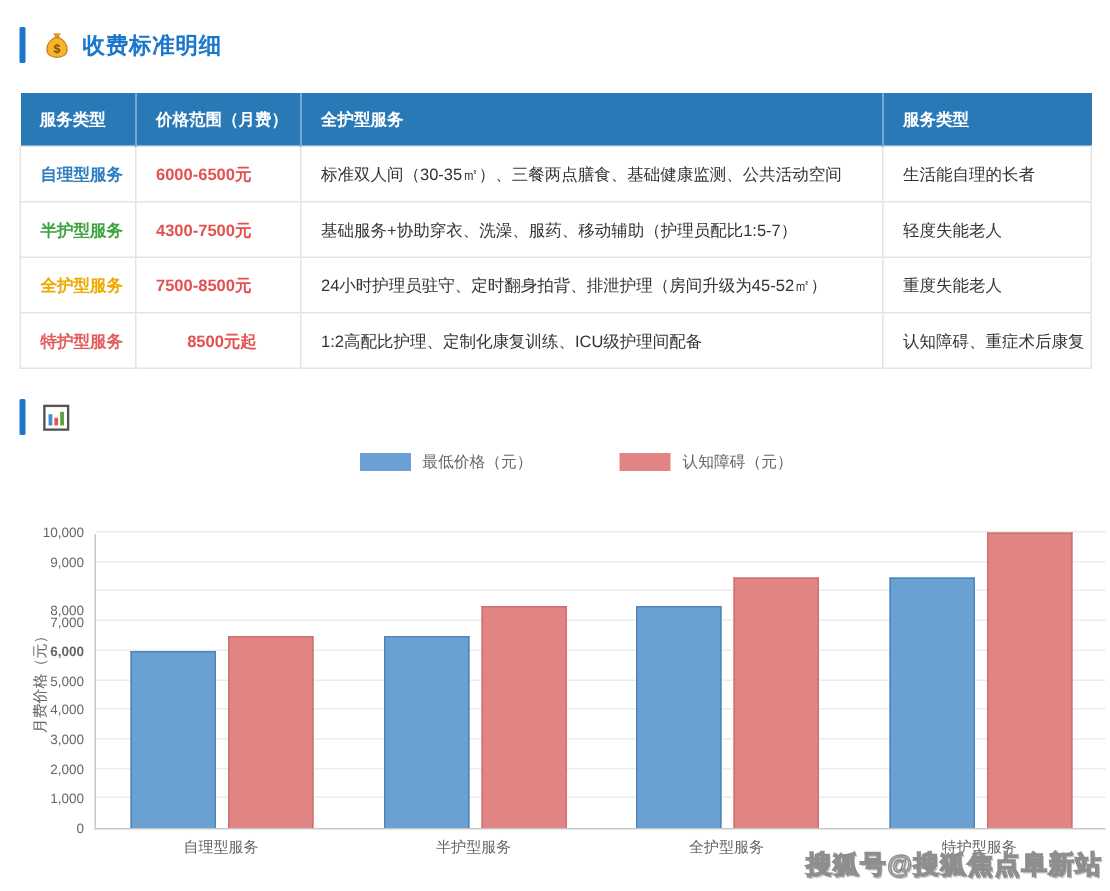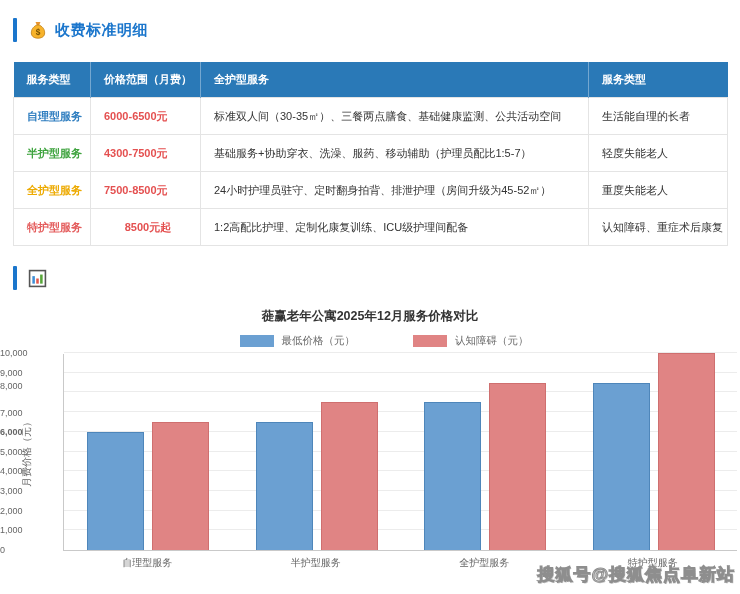--- a/index.html
+++ b/index.html
@@ -28,21 +28,21 @@
   .chart { position:relative; margin-top:7px; height:296px; width:740px; }
   .chart-title { text-align:center; padding-top:9px; font-size:12.5px; font-weight:bold; color:#333; }
   .legend { display:flex; justify-content:center; align-items:center; gap:30px; margin-top:9px;
             font-size:10.5px; color:#666; }
   .legend-item { display:flex; align-items:center;margin-left:28px; }
   .swatch { width:34px; height:12px; margin-right:8px; display:inline-block; }
   .plot { position:absolute; left:63px; top:55px; width:674px; height:197px;
           border-left:1px solid #c9c9c9; border-bottom:1px solid #c9c9c9; }
   .gridline { position:absolute; left:0; width:100%; height:1px; background:#ececec; }
   .bar { position:absolute; bottom:0; }
-  .ytick { position:absolute; left:0; width:56px; text-align:left; font-size:9px; color:#666; }
+  .ytick { position:absolute; left:0; width:56px; text-align:right; font-size:9px; color:#666; }
   .ylabel { position:absolute; left:27px; top:153px; transform:translate(-50%,-50%) rotate(-90deg);
             font-size:10px; color:#666; white-space:nowrap; }
   .xtick { position:absolute; top:257px; width:160px; text-align:center; font-size:10px; color:#666; }
   .watermark { position:absolute; top:264px; right:5px; font-size:17px; font-weight:800;
                color:#ececec; -webkit-text-stroke:1px #8e8e8e; letter-spacing:1px;
                text-shadow:1px 1px 0 #c9c9c9; z-index:5; white-space:nowrap; }
 </style>
 </head>
 <body>
 
@@ -107,21 +107,20 @@
     <svg viewBox="0 0 24 24" width="19" height="19">
       <rect x="2" y="2" width="20" height="20" fill="#fff" stroke="#555" stroke-width="2"></rect>
       <rect x="5.5" y="9" width="3.2" height="9.5" fill="#3f8fd6"></rect>
       <rect x="10.4" y="12" width="3.2" height="6.5" fill="#e2574c"></rect>
       <rect x="15.3" y="7" width="3.2" height="11.5" fill="#57a639"></rect>
     </svg>
   </span>
 </div>
 
 <div class="chart">
-  <div class="chart-title">蓰赢老年公寓2025年12月服务价格对比</div>
   <div class="legend">
     <div class="legend-item">
       <span class="swatch" style="background-color: rgb(107, 160, 210);"></span>
       <span>最低价格（元）</span>
     </div>
     <div class="legend-item">
       <span class="swatch" style="background-color: rgb(224, 132, 132);"></span>
       <span>认知障碍（元）</span>
     </div>
   </div>
@@ -148,21 +147,21 @@
     </div>
   <div id="yticks">
       <div class="ytick" style="top: 246px;">0</div>
       <div class="ytick" style="top: 226.3px;">1,000</div>
       <div class="ytick" style="top: 206.6px;">2,000</div>
       <div class="ytick" style="top: 186.9px;">3,000</div>
       <div class="ytick" style="top: 167.2px;">4,000</div>
       <div class="ytick" style="top: 147.5px;">5,000</div>
       <div class="ytick" style="top: 127.8px; font-weight: bold;">6,000</div>
       <div class="ytick" style="top: 109px;">7,000</div>
-      <div class="ytick" style="top: 82px;">8,000</div>
+      <div class="ytick" style="top: 101px;">8,000</div>
       <div class="ytick" style="top: 68.7px;">9,000</div>
       <div class="ytick" style="top: 49px;">10,000</div>
     </div>
   <div id="xticks">
       <div class="xtick" style="left: 67.25px;">自理型服务</div>
       <div class="xtick" style="left: 235.75px;">半护型服务</div>
       <div class="xtick" style="left: 404.25px;">全护型服务</div>
       <div class="xtick" style="left: 572.75px;">特护型服务</div>
     </div>
 

